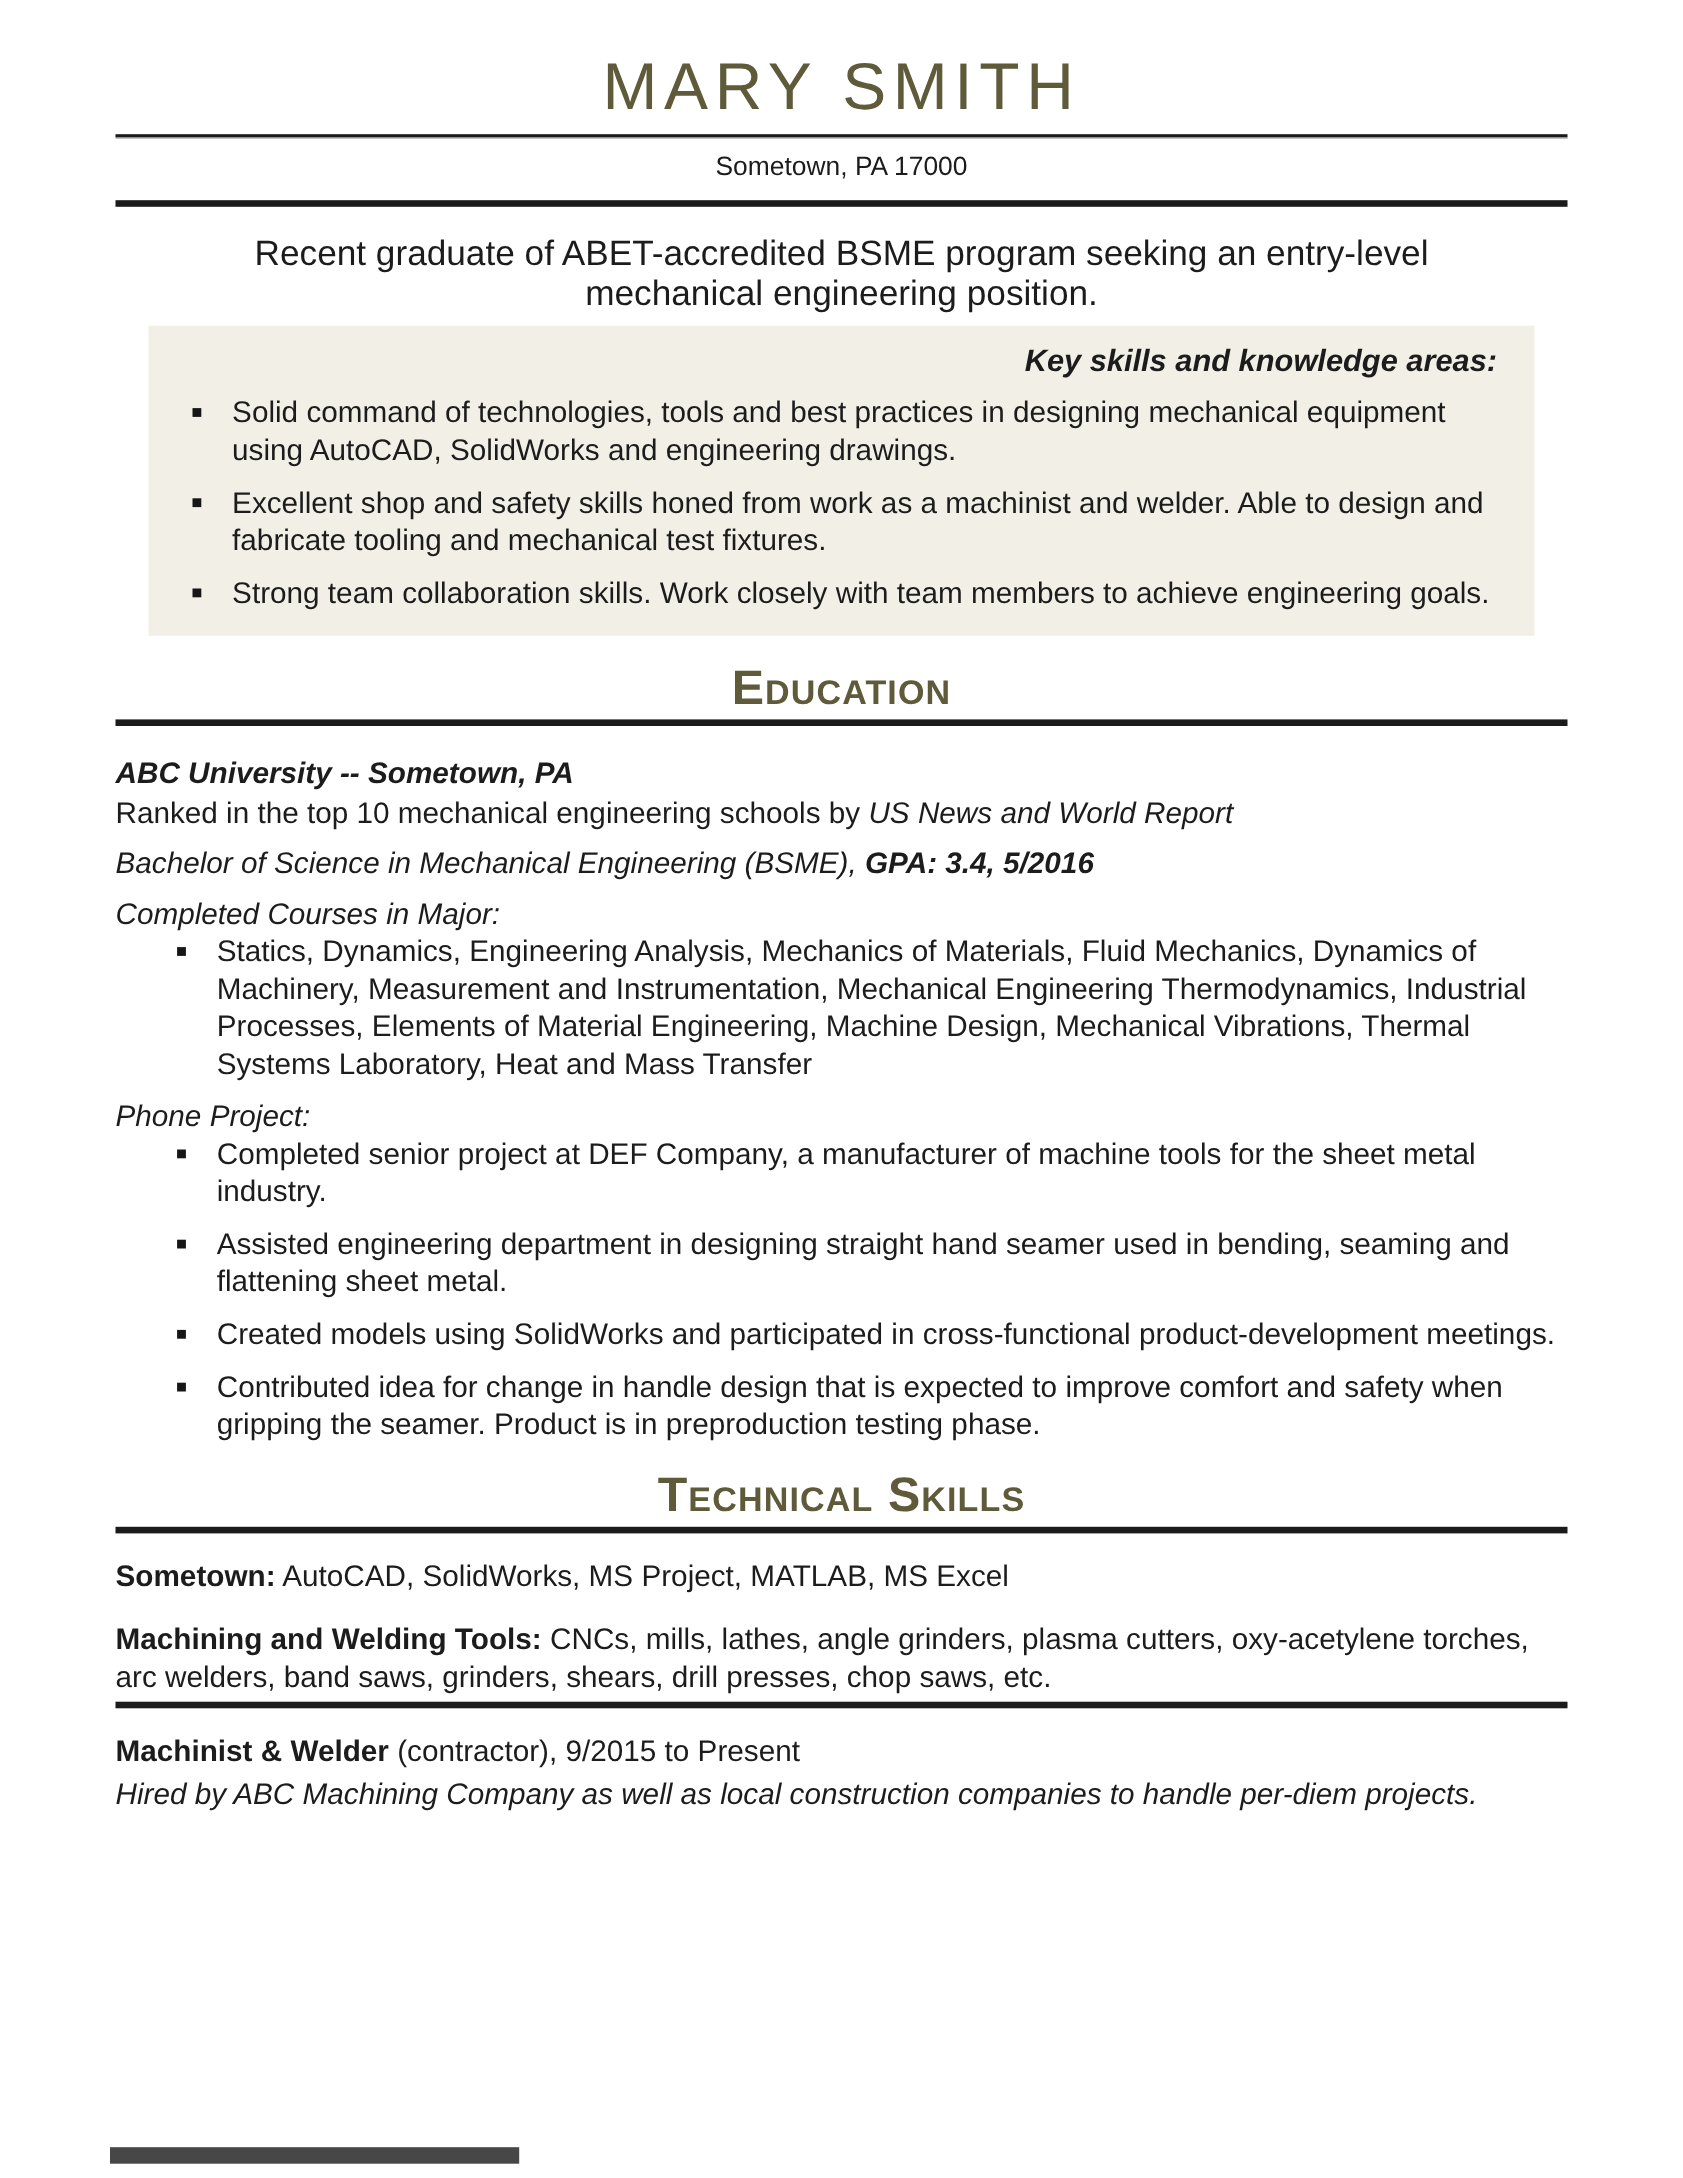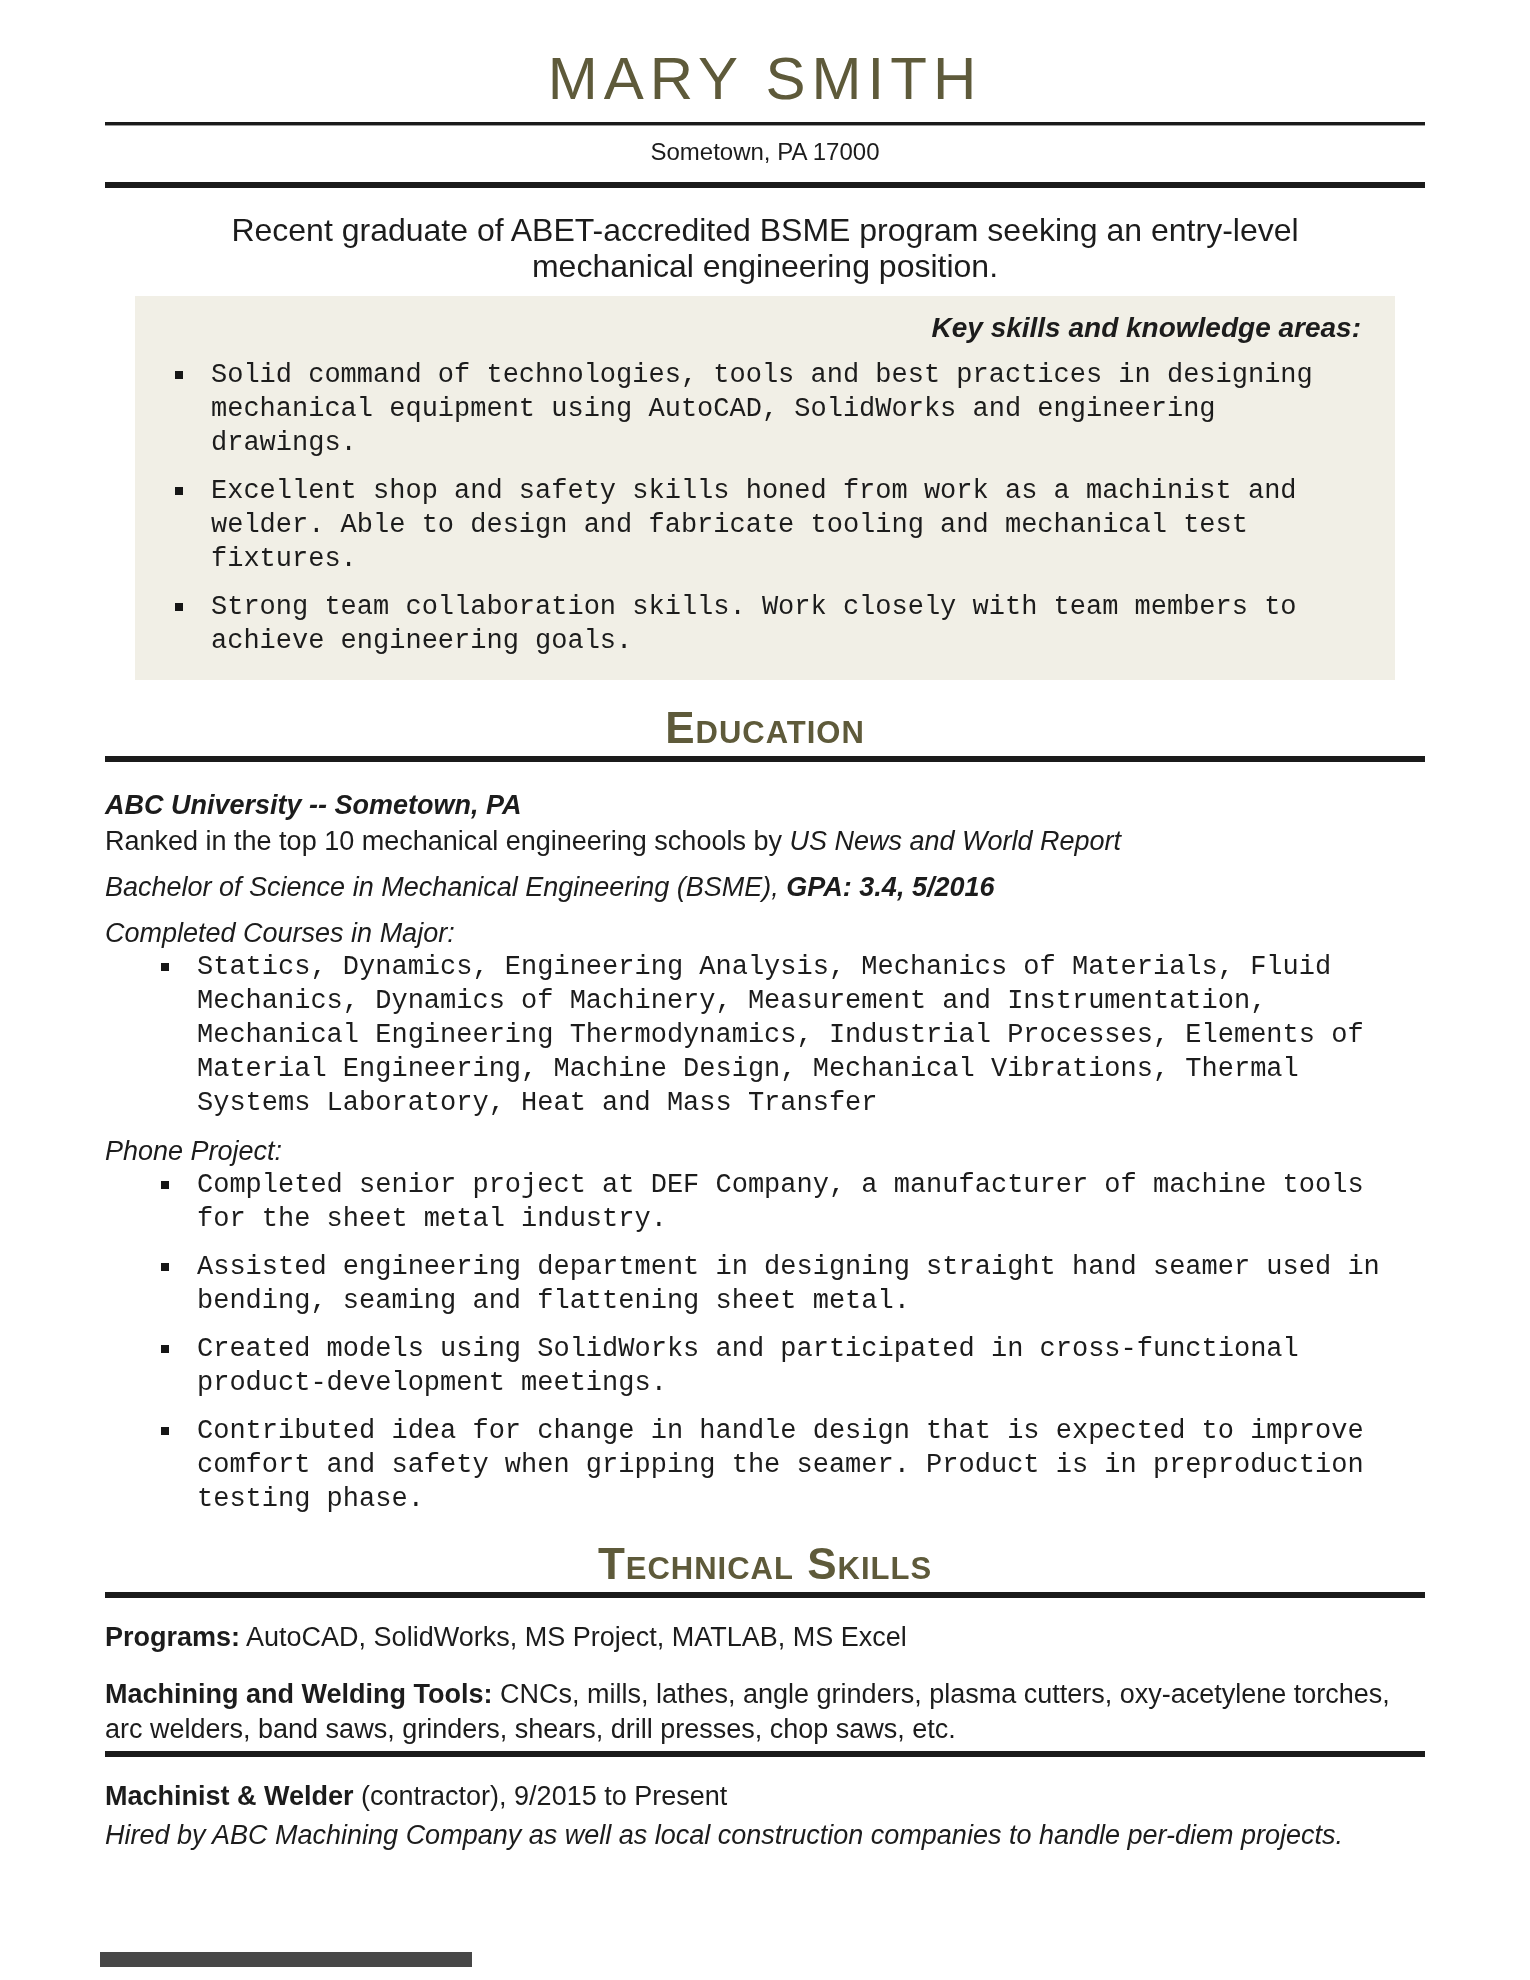--- a/index.html
+++ b/index.html
@@ -41,21 +41,21 @@
     margin:12px 30px 0 30px;background:var(--box_bg);
     padding:14px 34px 8px 6px;
   }
   .skills-title{
     text-align:right;font-weight:bold;font-style:italic;
     font-size:28px;line-height:36px;margin:0 0 12px 28px;
   }
   ul.bullets{list-style:none;margin:0;padding:0;}
   ul.bullets li{display:flex;margin:0 0 14px 0;}
   .sq{width:8px;height:8px;background:#161616;flex:none;margin:13px 28px 0 34px;}
-  ul.bullets .txt{flex:1;font-family:Liberation Mono, monospace;}
+  ul.bullets .txt{flex:1;}
   
   .sec-head{
     text-align:center;color:var(--accent);font-weight:bold;
     font-variant:small-caps;letter-spacing:1px;
     font-size:44px;line-height:48px;margin:24px 0 0 0;
   }
   .head-rule{margin-top:4px;height:6px;background:var(--rule);}
   
   .school{font-weight:bold;font-style:italic;margin-top:26px;}
   .line{margin-top:8px;}
@@ -150,21 +150,21 @@
         <span class="txt">Contributed idea for change in handle design that is expected to improve comfort and safety when gripping the seamer. Product is in preproduction testing phase.</span>
       </li>
     </ul>
   </div>
 
   <div>
     <div class="sec-head">Technical Skills</div>
     <div class="head-rule"></div>
 
     <div class="para">
-      <span class="b">Programs:</span><span> AutoCAD, SolidWorks, MS Project, MATLAB, MS Excel</span>
+      <span class="b">Sometown:</span><span> AutoCAD, SolidWorks, MS Project, MATLAB, MS Excel</span>
     </div>
 
     <div class="para">
       <span class="b">Machining and Welding Tools:</span><span> CNCs, mills, lathes, angle grinders, plasma cutters, oxy-acetylene torches, arc welders, band saws, grinders, shears, drill presses, chop saws, etc.</span>
     </div>
   </div>
 
   <div>
     <div class="head-rule"></div>
 

